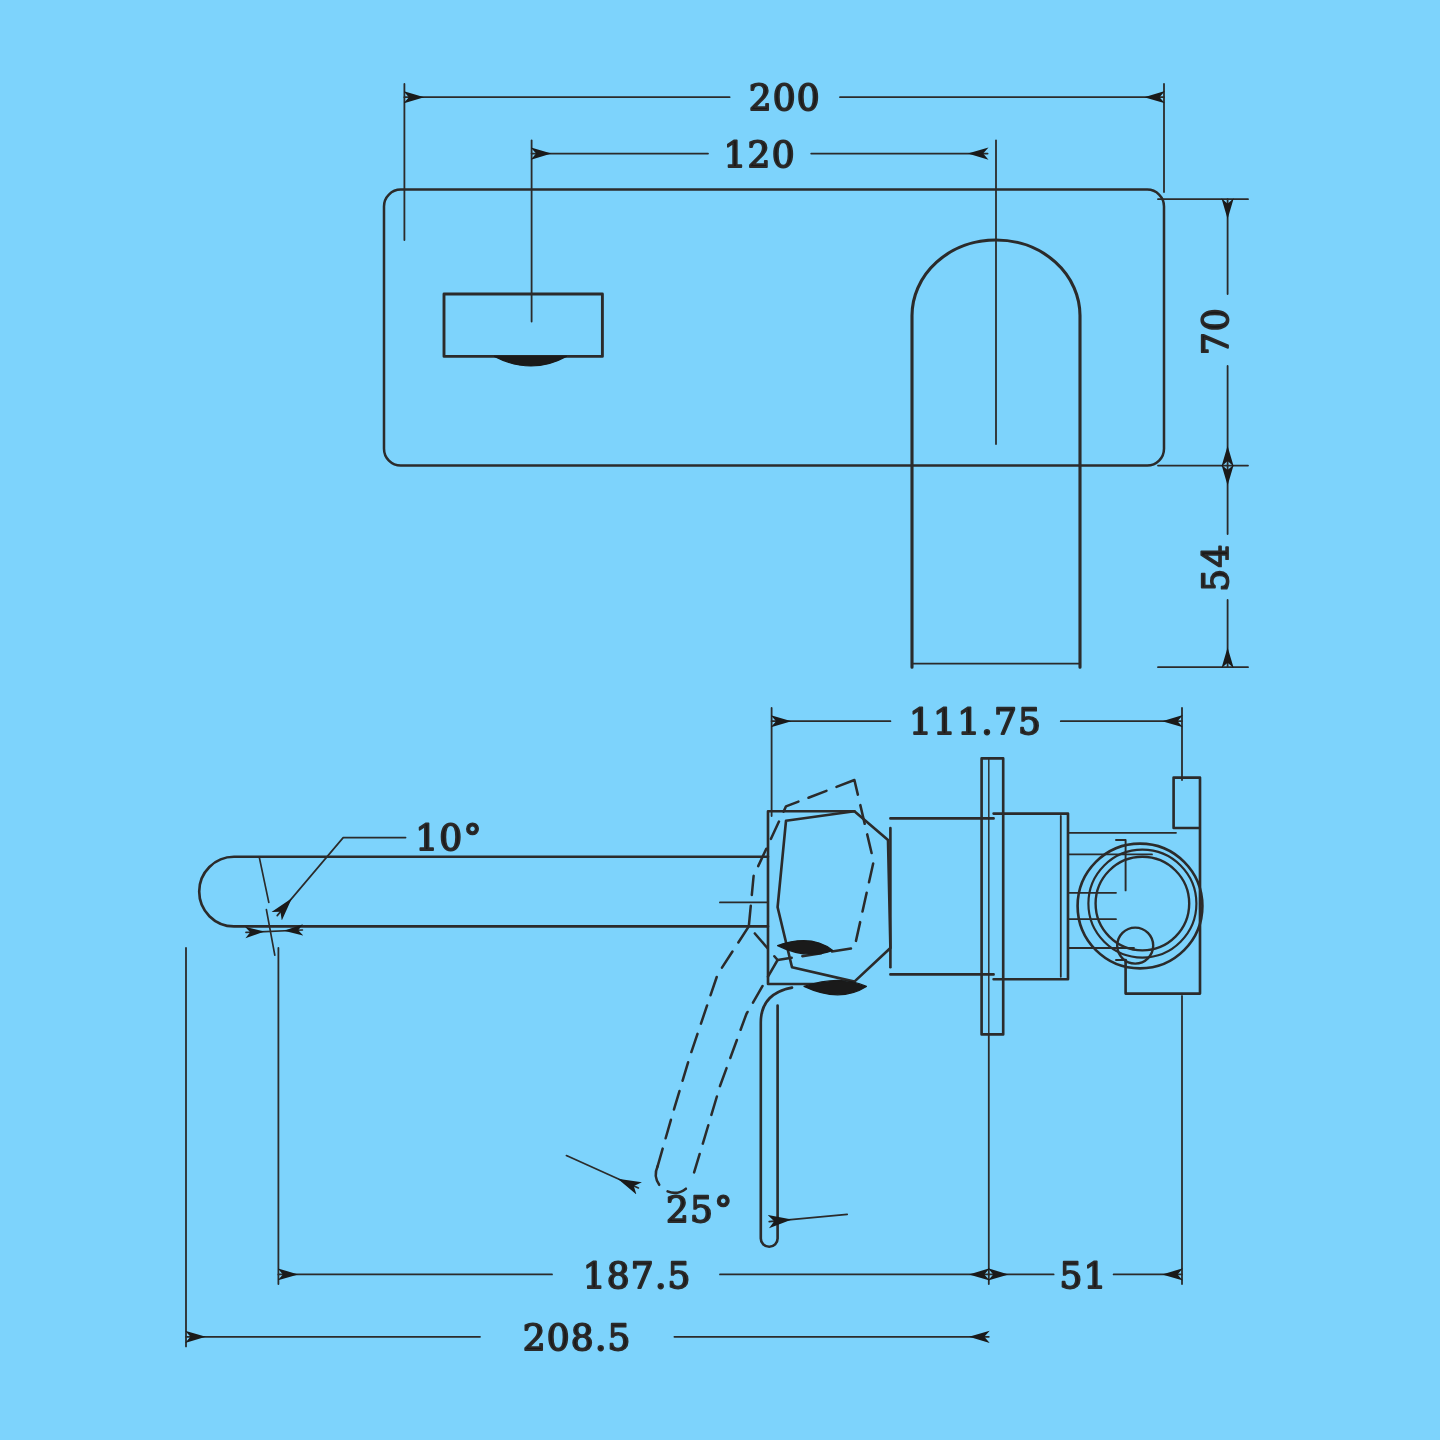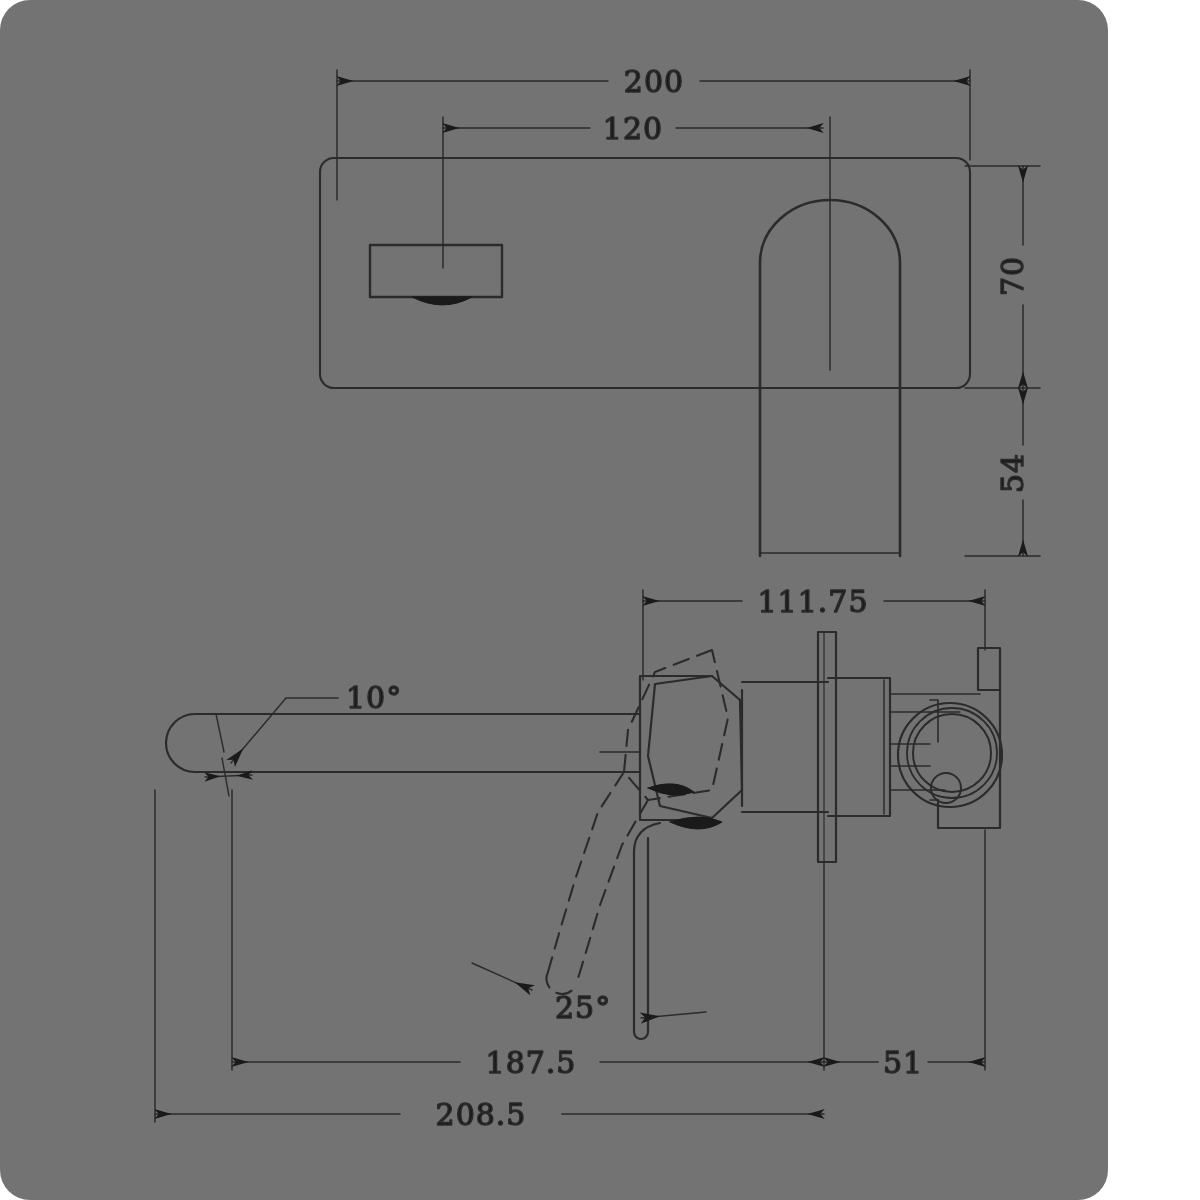--- a/index.html
+++ b/index.html
@@ -2,21 +2,21 @@
 <html><head>
 <meta charset="utf-8">
 <title>Faucet Technical Drawing</title>
 <style>
   html,body{margin:0;padding:0;background:#ffffff;}
   body{
     width:1200px;height:1200px;
     font-family:"DejaVu Serif","Liberation Serif",serif;
     overflow:hidden;
   }
-  #sheet{position:relative;width:1108px;height:1200px;background:#737373;border-radius:30px;}
+  #sheet{position:relative;width:1200px;height:1200px;background:#7dd3fc;}
   svg{display:block;}
   .dim-text{
     font-family:"DejaVu Serif","Liberation Serif",serif;
     font-size:30px;
     fill:#1a1a1a;
     letter-spacing:1px;
   }
   .dim-text-v{
     font-family:"DejaVu Serif","Liberation Serif",serif;
     font-size:30px;

